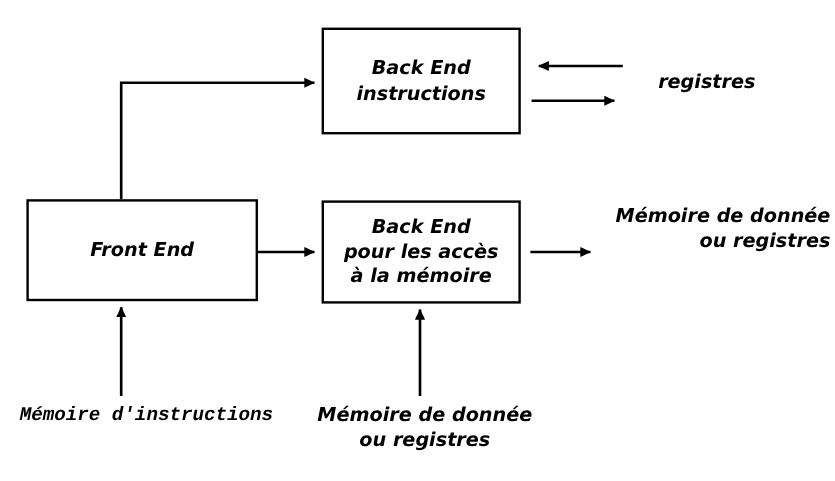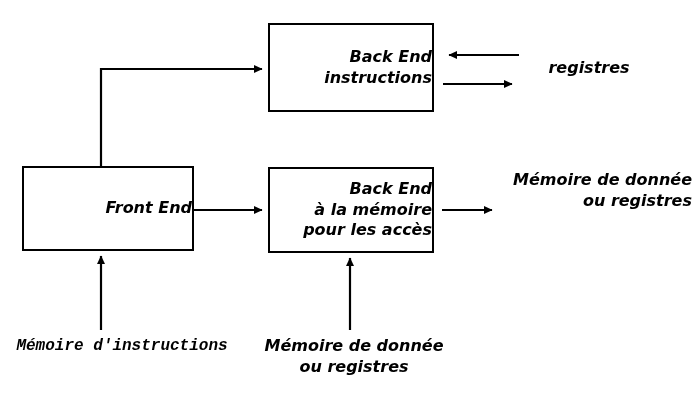--- a/index.html
+++ b/index.html
@@ -15,21 +15,21 @@
     overflow: hidden;
     font-family: "DejaVu Sans", sans-serif;
   }
   .node {
     position: absolute;
     box-sizing: border-box;
     border: 2px solid #000000;
     background: #ffffff;
     display: flex;
     flex-direction: column;
-    align-items: flex-end;
+    align-items: center;
     justify-content: center;
     text-align: center;
   }
   .node .line,
   .free-label .line {
     display: block;
     font-style: italic;
     font-weight: 600;
     color: #000000;
     white-space: pre;
@@ -75,28 +75,28 @@
     <path d="M101,330 L101,256" fill="none" stroke="#000000" stroke-width="2.2" marker-end="url(#arrowhead)"></path>
 
     <path d="M350,330 L350,258" fill="none" stroke="#000000" stroke-width="2.2" marker-end="url(#arrowhead)"></path>
   </svg>
 
   <div class="node" style="left:268px; top:23px; width:166px; height:89px;">
     <span class="line">Back End</span>
     <span class="line">instructions</span>
   </div>
 
-  <div class="node" style="left:22px; top:166px; width:172px; height:85px;">
+  <div class="node" style="left:22px; top:166px; width:193px; height:85px;">
     <span class="line">Front End</span>
   </div>
 
   <div class="node" style="left:268px; top:167px; width:166px; height:86px;">
     <span class="line">Back End</span>
+    <span class="line">pour les accès</span>
     <span class="line">à la mémoire</span>
-    <span class="line">pour les accès</span>
   </div>
 
   <div class="free-label" style="left:524px; top:58px; width:130px;">
     <span class="line">registres</span>
   </div>
 
   <div class="free-label right-col" style="left:486px; top:170px; width:206px;">
     <span class="line">Mémoire de donnée</span>
     <span class="line">ou registres</span>
   </div>

